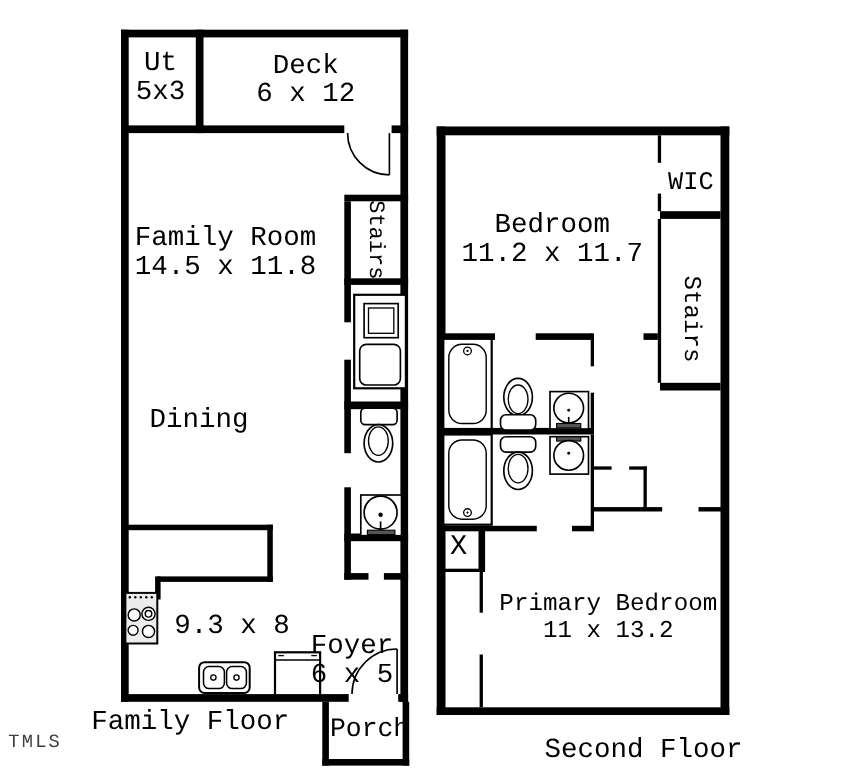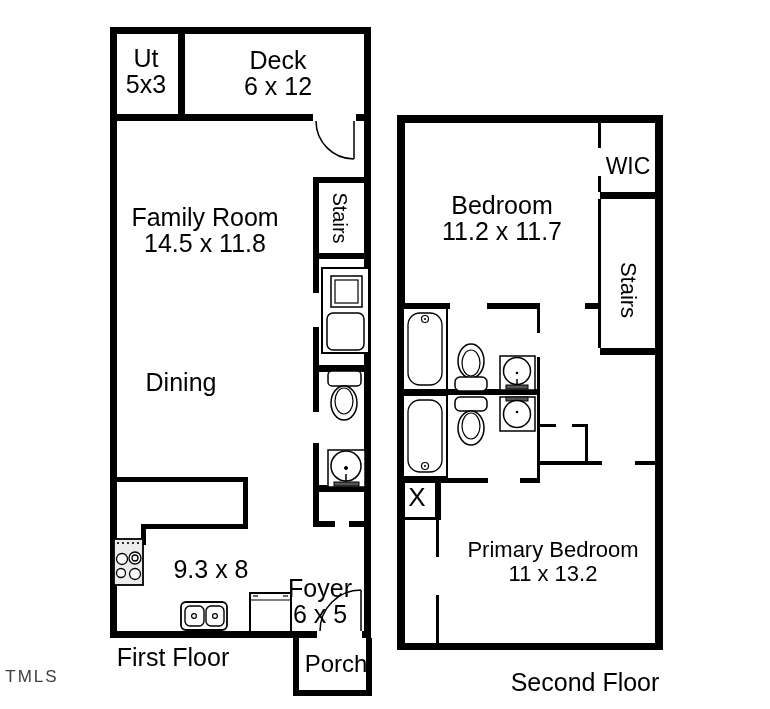--- a/index.html
+++ b/index.html
@@ -1,17 +1,17 @@
 <!DOCTYPE html>
 <html><head>
 <meta charset="utf-8">
 <style>
   html,body{margin:0;padding:0;background:#fff;}
   .plan{position:relative;width:770px;height:709px;background:#ffffff;overflow:hidden;
-        font-family:Liberation Sans, sans-serif;color:#000;}
+        font-family:Liberation Mono, monospace;color:#000;}
   svg.draw{position:absolute;left:0;top:0;}
   .w{fill:#000000;}
   .lbl{position:absolute;text-align:center;transform:translate(-50%,-50%);
        font-size:25px;line-height:26px;white-space:nowrap;}
   .lbl span{display:block;}
   .rot{transform:translate(-50%,-50%) rotate(90deg);}
   .fs17{font-size:17px;line-height:17px;}
   .fs20{font-size:20px;line-height:20px;}
   .fs22{font-size:22px;line-height:24px;}
   .fs23{font-size:23px;line-height:24px;}
@@ -198,21 +198,21 @@
     <span>9.3 x 8</span>
   </div>
   <div class="lbl" style="left:320px;top:601px;">
     <span>Foyer</span>
     <span>6 x 5</span>
   </div>
   <div class="lbl fs24" style="left:336px;top:664px;">
     <span>Porch</span>
   </div>
   <div class="lbl" style="left:173px;top:657px;">
-    <span>First Floor</span>
+    <span>Family Floor</span>
   </div>
   <div class="lbl fs17 watermark" style="left:32px;top:676px;">
     <span>TMLS</span>
   </div>
 
   <div class="lbl" style="left:502px;top:218px;">
     <span>Bedroom</span>
     <span>11.2 x 11.7</span>
   </div>
   <div class="lbl fs23" style="left:628px;top:166px;">

